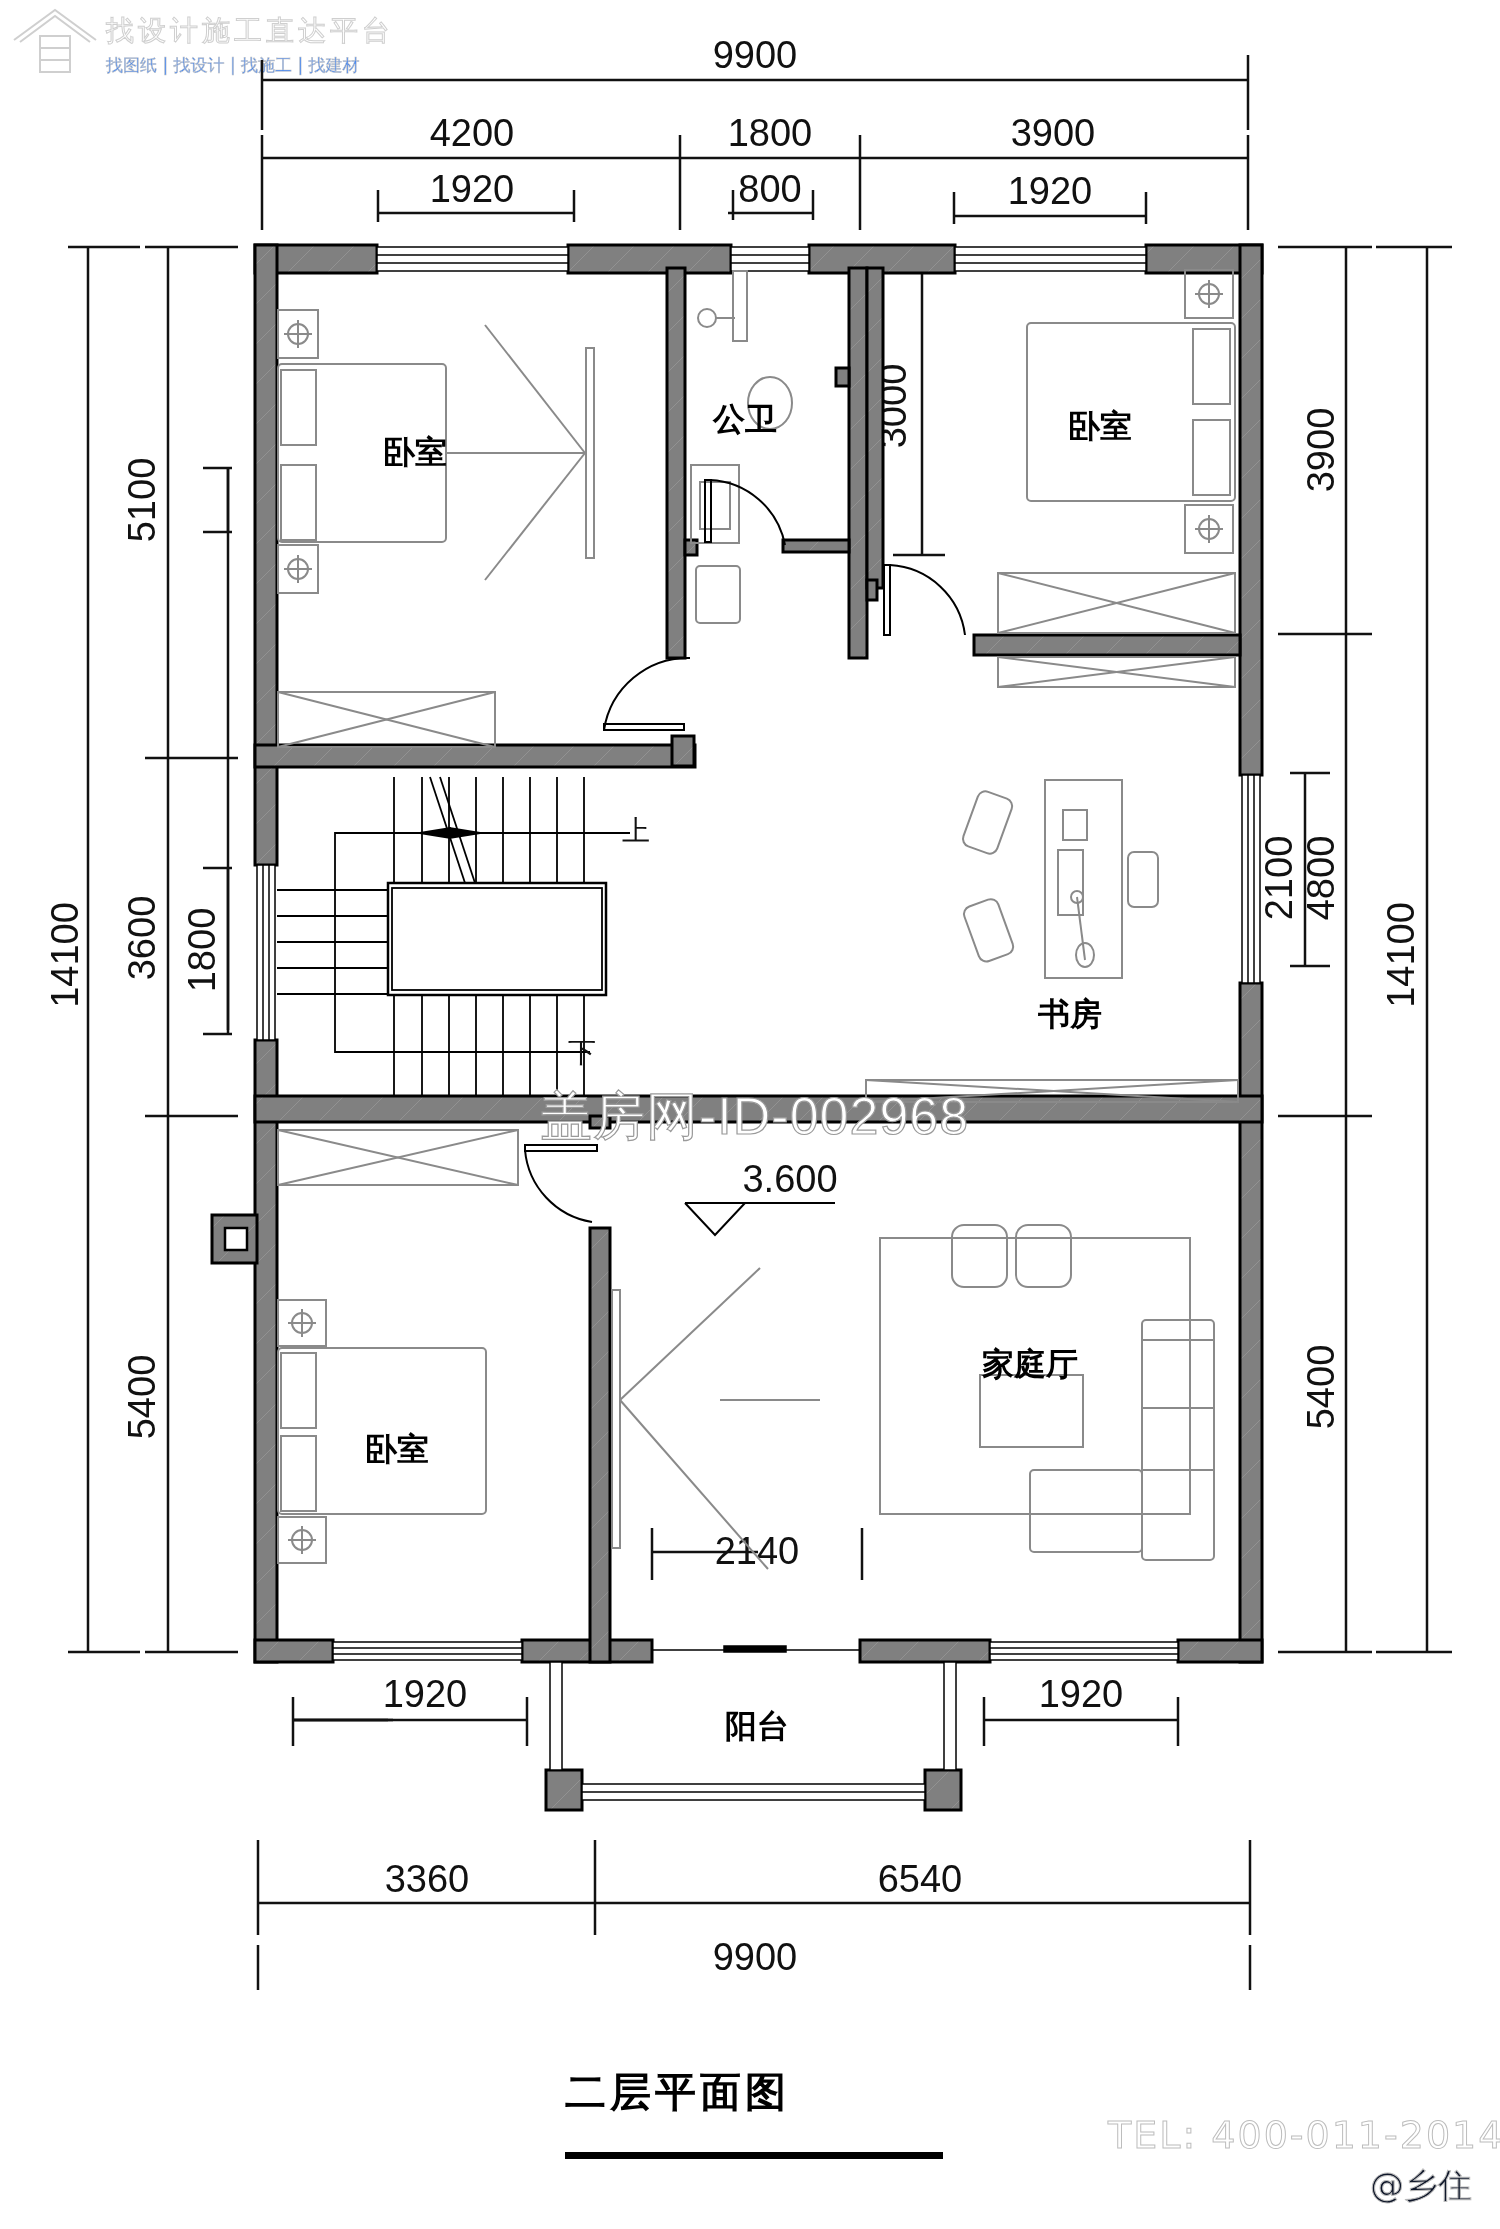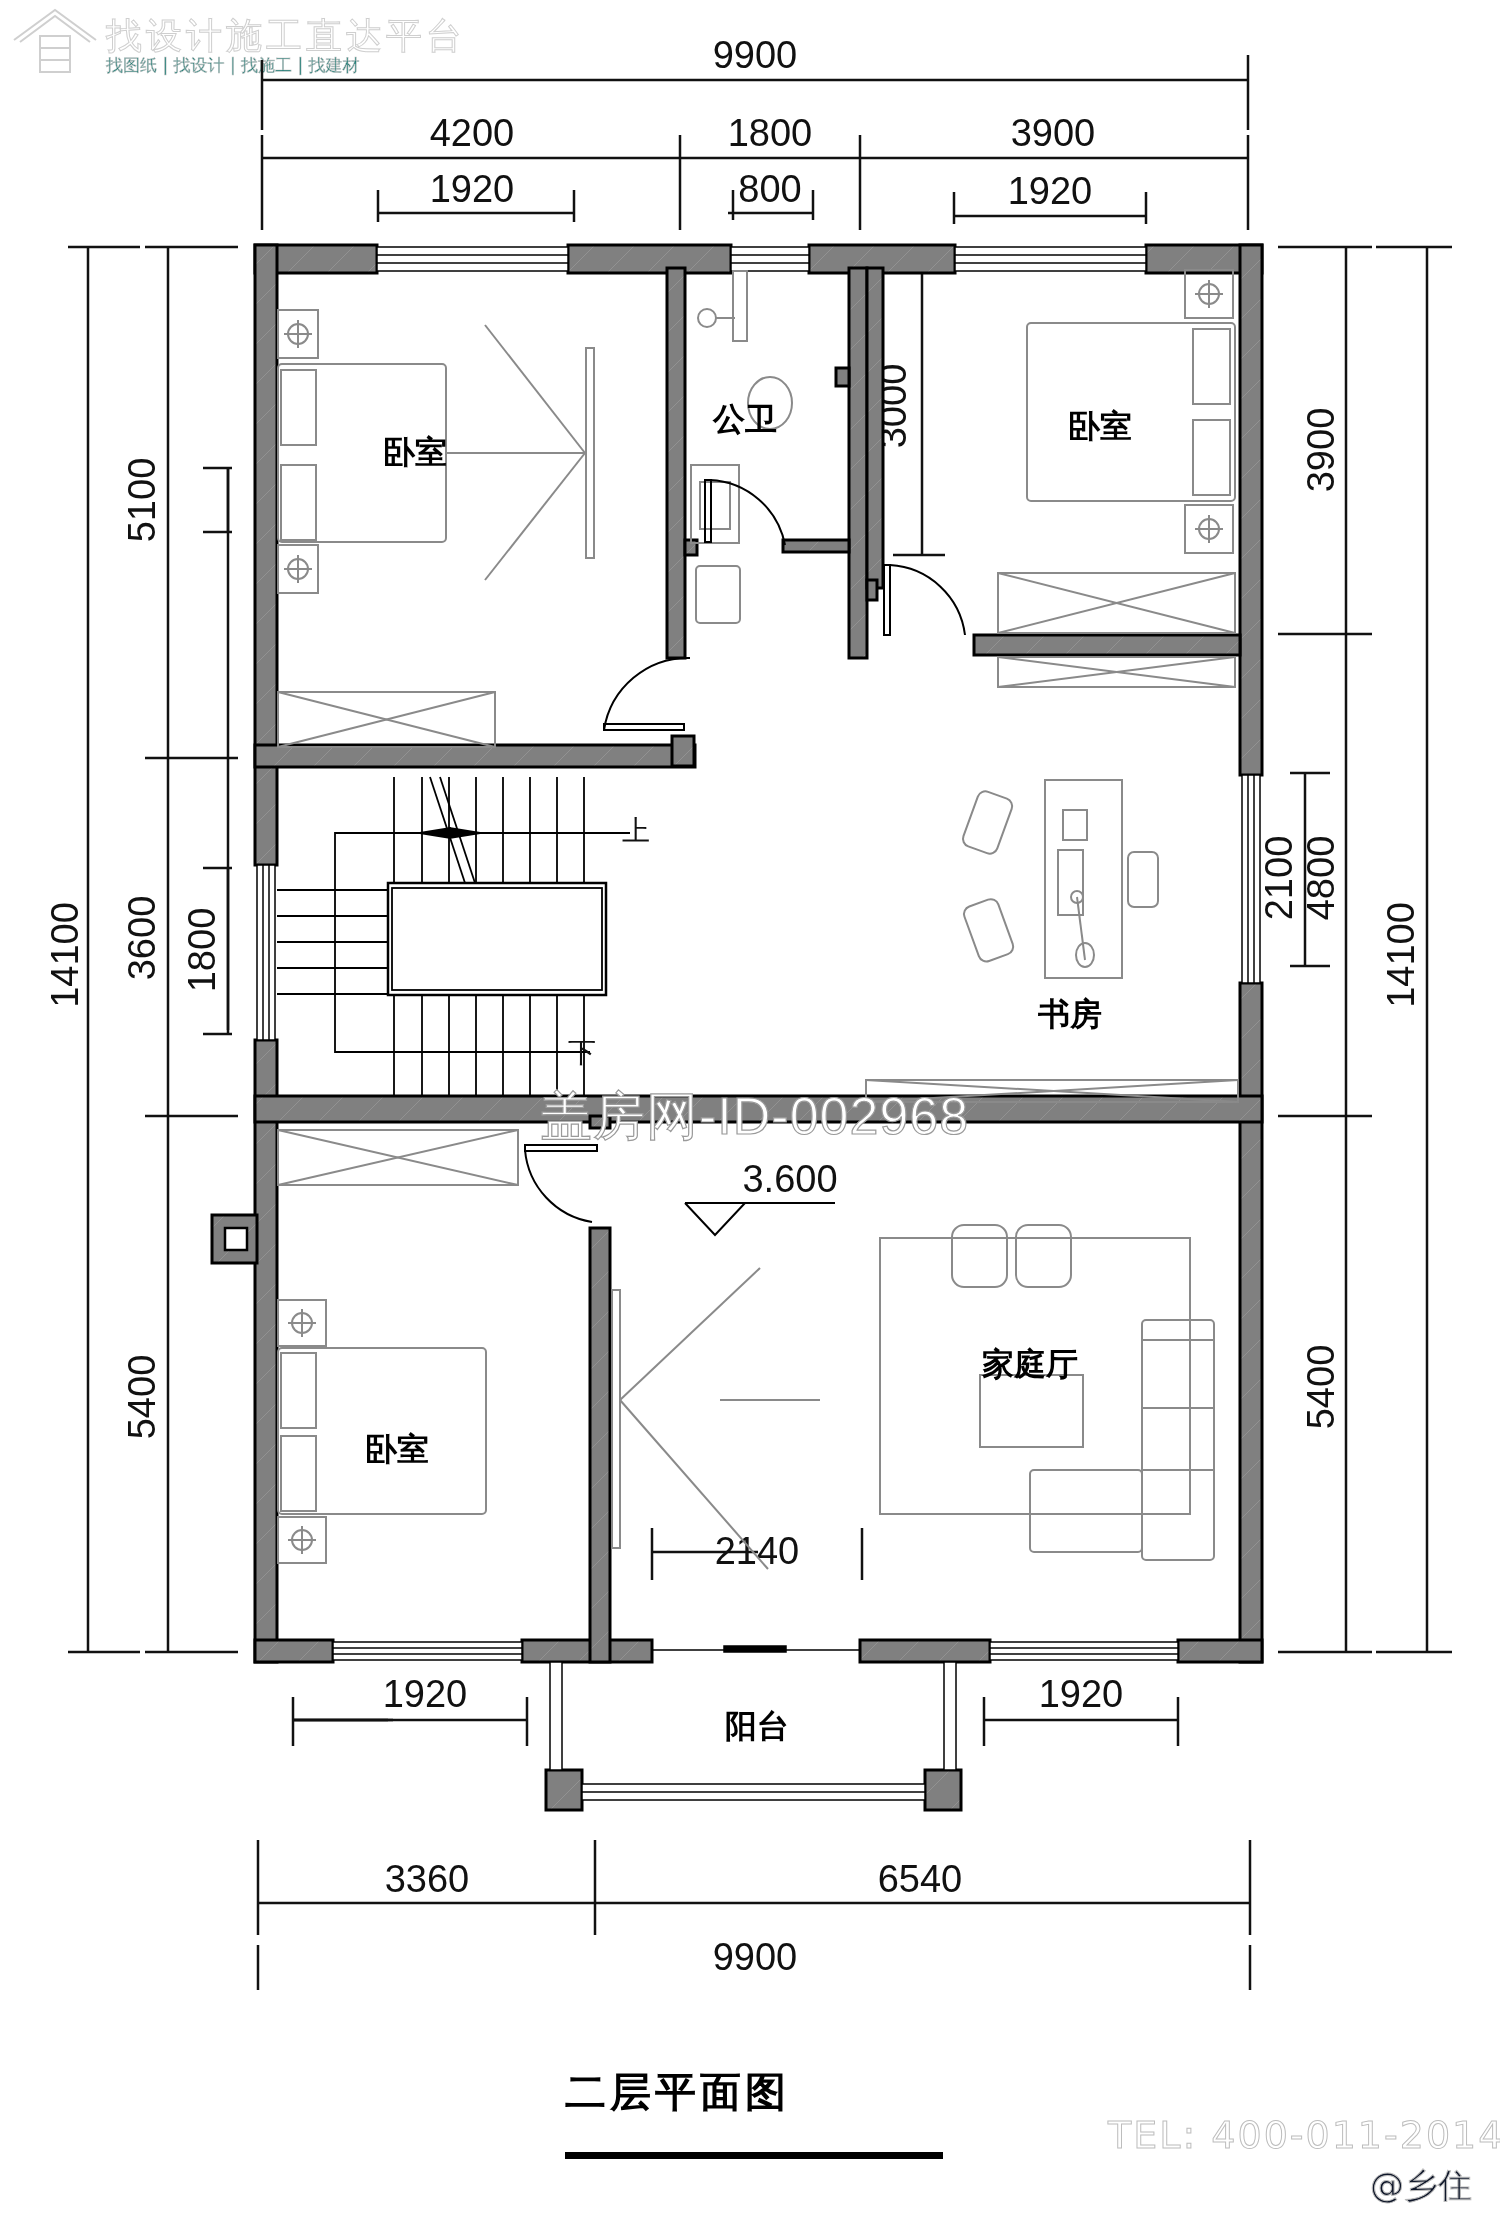--- a/index.html
+++ b/index.html
@@ -1,22 +1,22 @@
 <!DOCTYPE html>
 <html><head>
 <meta charset="utf-8">
 <style>
   html,body{margin:0;padding:0;background:#fff;}
   body{width:1500px;height:2229px;position:relative;overflow:hidden;font-family:"Liberation Sans","DejaVu Sans",sans-serif;}
   svg{position:absolute;left:0;top:0;}
   .dim{font-family:"Liberation Sans Narrow","Liberation Sans",sans-serif;font-size:38px;fill:#111;}
   .room{font-family:"DejaVu Sans",sans-serif;font-size:32px;font-weight:bold;fill:#000;}
   .wm-brand{position:absolute;left:10px;top:6px;color:#fff;}
-  .wm-brand .main{position:absolute;left:96px;top:6px;font-size:36px;letter-spacing:4px;color:#fff;-webkit-text-stroke:1px #cfcfcf;font-family:"DejaVu Sans",sans-serif;white-space:nowrap;}
-  .wm-brand .sub{position:absolute;left:96px;top:48px;font-size:17px;color:#0f766e;-webkit-text-stroke:0.6px #c8c8c8;font-family:"DejaVu Sans",sans-serif;white-space:nowrap;}
+  .wm-brand .main{position:absolute;left:96px;top:6px;font-size:28px;letter-spacing:4px;color:#fff;-webkit-text-stroke:1px #cfcfcf;font-family:"DejaVu Sans",sans-serif;white-space:nowrap;}
+  .wm-brand .sub{position:absolute;left:96px;top:48px;font-size:17px;color:#3b82f6;-webkit-text-stroke:0.6px #c8c8c8;font-family:"DejaVu Sans",sans-serif;white-space:nowrap;}
   .title{position:absolute;left:565px;top:2065px;font-size:41px;font-weight:bold;color:#000;font-family:"DejaVu Sans",sans-serif;letter-spacing:4px;}
   .title-underline{position:absolute;left:565px;top:2152px;width:378px;height:7px;background:#000;}
   .tel{position:absolute;left:1108px;top:2113px;font-size:38px;color:#fff;-webkit-text-stroke:1px #bdbdbd;letter-spacing:2px;font-family:"DejaVu Sans",sans-serif;white-space:nowrap;}
   .credit{position:absolute;left:1370px;top:2163px;font-size:34px;color:#0f172a;-webkit-text-stroke:1px #bdbdbd;font-family:"DejaVu Sans",sans-serif;white-space:nowrap;}
   .wm-id{position:absolute;left:540px;top:1082px;font-size:52px;color:#fff;-webkit-text-stroke:1.2px #9a9a9a;font-family:"Liberation Sans",sans-serif;white-space:nowrap;letter-spacing:1px;}
 </style>
 </head>
 <body>
 
 <div class="wm-brand">

